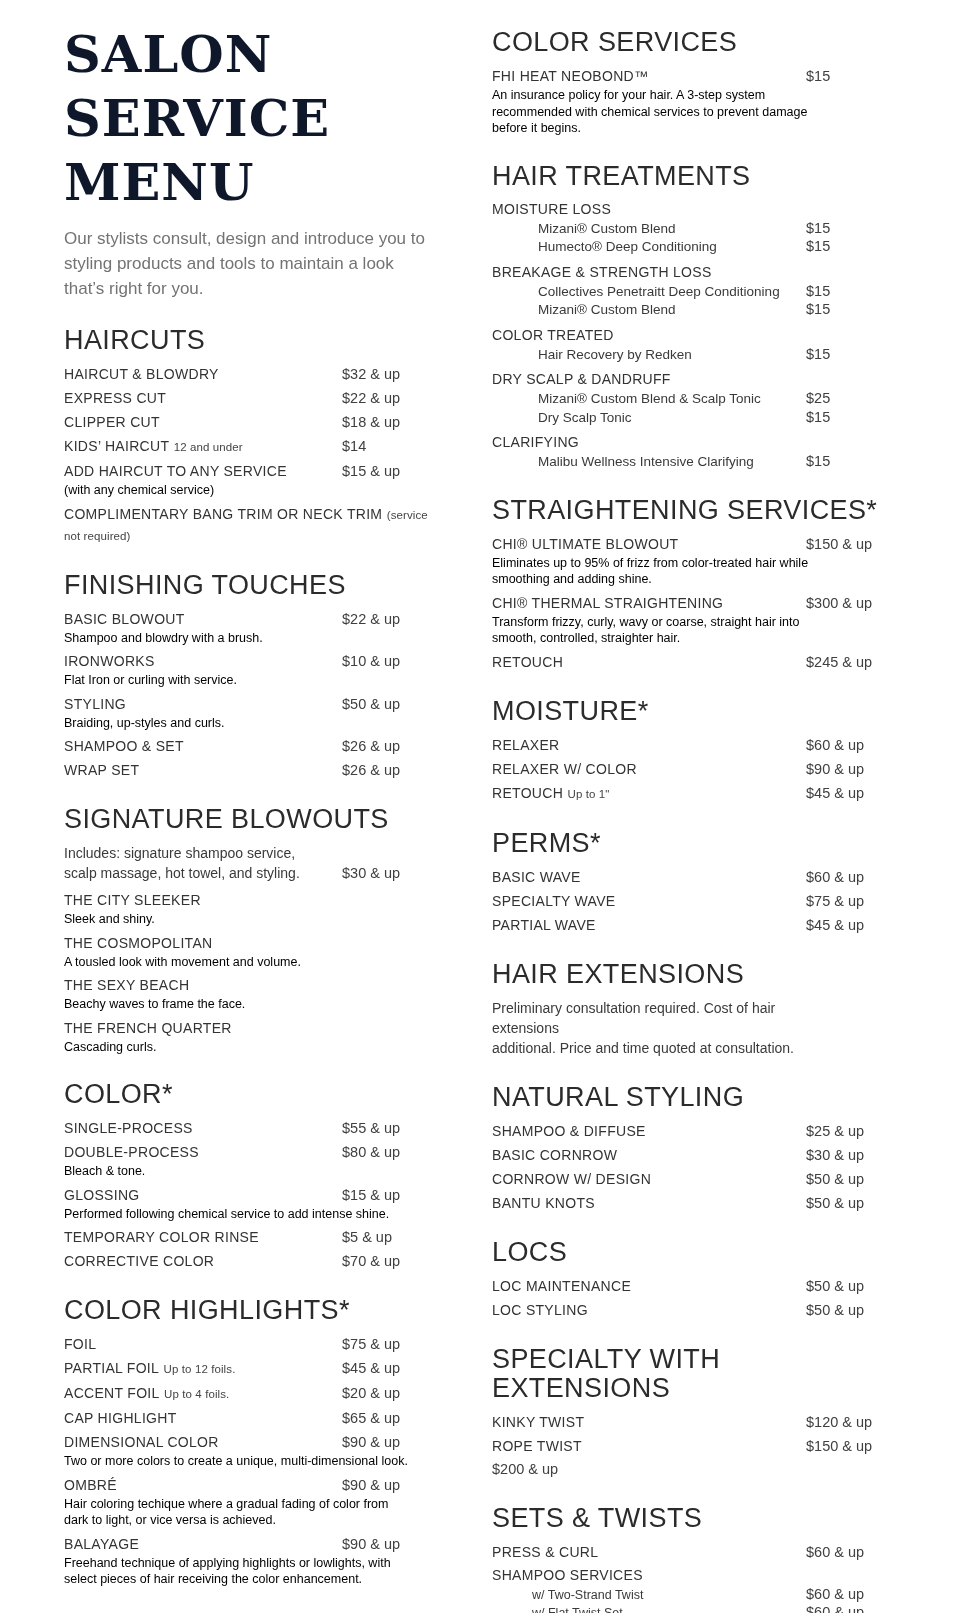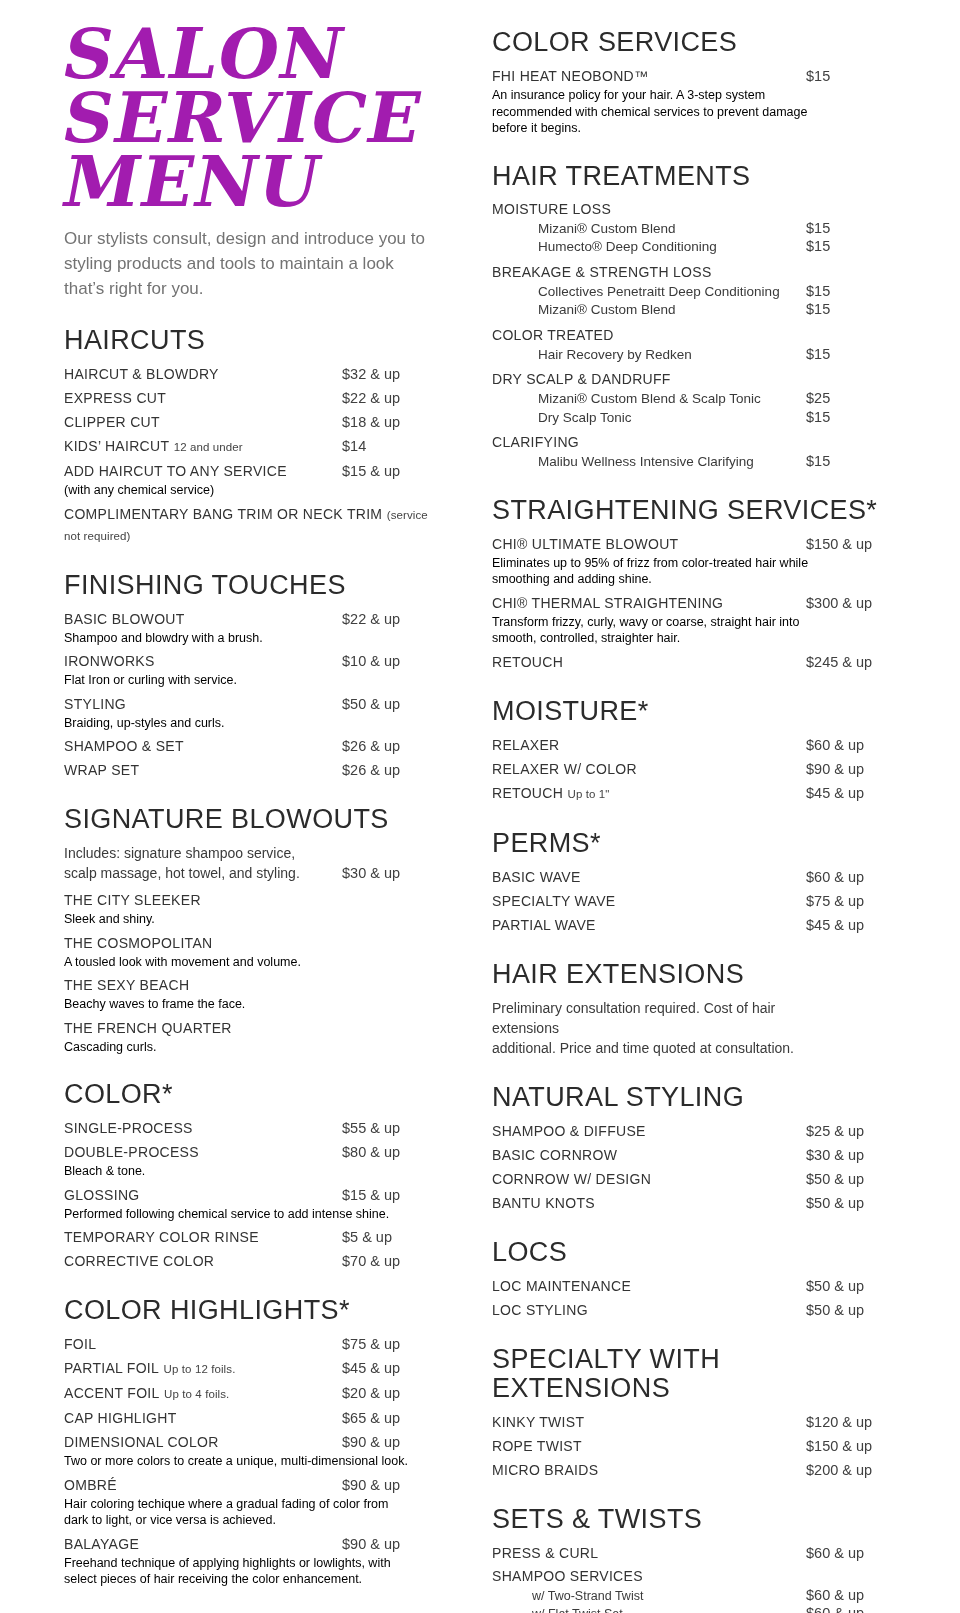--- a/index.html
+++ b/index.html
@@ -2,21 +2,21 @@
 <html><head>
 <meta charset="utf-8">
 <style>
   html,body{margin:0;padding:0;background:#ffffff;}
   body{width:960px;height:1613px;overflow:hidden;font-family:"Liberation Sans",sans-serif;color:#2e2e2e;}
   .page{display:grid;grid-template-columns:374px 390px;column-gap:54px;padding:22px 0 0 64px;}
   .col{--pw:96px;}
   .col.right{--pw:76px;padding-top:2px;}
 
   
-  .title{font-family:"DejaVu Serif",serif;font-weight:700;font-size:69px;line-height:64px;letter-spacing:1px;color:#a21caf;font-style:italic;}
+  .title{font-family:"DejaVu Serif",serif;font-weight:700;font-size:51px;line-height:64px;letter-spacing:1px;color:#0f172a;}
   .intro{margin-top:12px;font-size:17px;line-height:25px;color:#737373;max-width:362px;}
 
   
   .section{margin-top:25px;}
   .col.right .section:first-child{margin-top:4px;}
   .heading{font-weight:300;font-size:27px;line-height:29px;letter-spacing:.4px;color:#2b2b2b;margin:0 0 9px 0;}
 
   .item{margin-bottom:4px;}
   .line{display:grid;grid-template-columns:1fr var(--pw);align-items:baseline;line-height:19px;}
   .name{font-size:14px;letter-spacing:.3px;color:#333;}
@@ -436,21 +436,20 @@
             </div>
           </div>
           <div class="item">
             <div class="line">
               <span class="namewrap"><span class="name">ROPE TWIST</span></span>
               <span class="price">$150 &amp; up</span>
             </div>
           </div>
           <div class="item">
             <div class="line">
-              <span class="namewrap"><span class="name">MICRO BRAIDS</span></span>
               <span class="price">$200 &amp; up</span>
             </div>
           </div>
         </section>
         <section class="section">
           <h2 class="heading">SETS &amp; TWISTS</h2>
           <div class="item">
             <div class="line">
               <span class="namewrap"><span class="name">PRESS &amp; CURL</span></span>
               <span class="price">$60 &amp; up</span>

